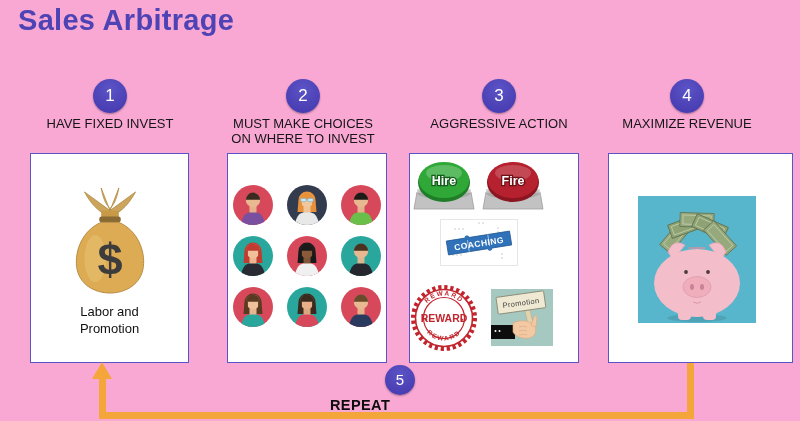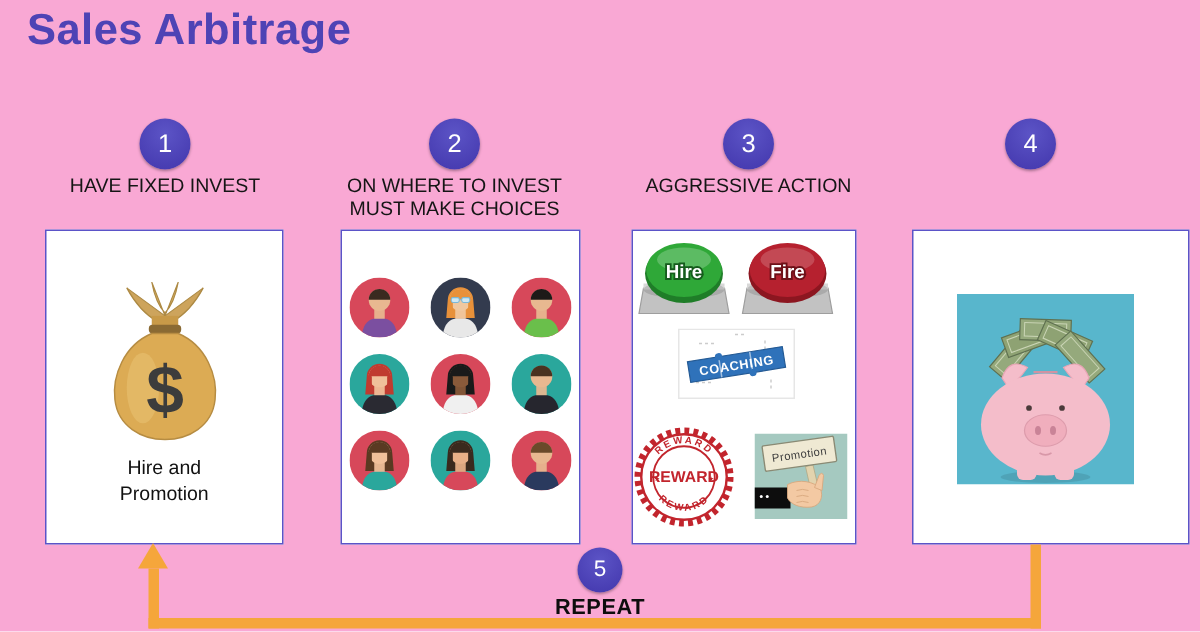--- a/index.html
+++ b/index.html
@@ -10,39 +10,39 @@
   .step-head{position:absolute;top:79px;width:180px;text-align:center;}
   .badge{width:34px;height:34px;margin:0 auto 3px;border-radius:50%;
          background:radial-gradient(circle at 50% 30%,#5c54c6,#4236ac);
          color:#fff;font-size:17px;line-height:34px;text-align:center;
          box-shadow:0 1px 2px rgba(0,0,0,.35);}
   .step-label{font-size:13px;line-height:15px;color:#151515;}
   .box{position:absolute;top:153px;height:210px;background:#fff;
        border:1.5px solid #5b54c8;box-sizing:border-box;}
   #box1{left:30px;width:159px;}
   #box2{left:227px;width:160px;}
-  #box3{left:421px;width:150px;}
+  #box3{left:409px;width:170px;}
   #box4{left:608px;width:185px;}
   .moneybag{position:absolute;left:50%;transform:translateX(-50%);top:34px;}
   .caption{position:absolute;top:149px;left:0;width:100%;text-align:center;
            font-size:13px;line-height:17px;color:#111;}
   .avatar-grid{position:absolute;left:5px;top:31px;display:grid;
                grid-template-columns:repeat(3,40px);column-gap:14px;row-gap:11px;}
   .avatar{width:40px;height:40px;}
   .avatar svg{display:block;width:40px;height:40px;}
   .pushbtn{position:absolute;top:5px;}
   #hireBtn{left:3px;} #fireBtn{left:71px;}
   .coaching{position:absolute;left:30px;top:65px;}
   .reward{position:absolute;left:0px;top:130px;}
   .promotion{position:absolute;left:81px;top:135px;}
   .piggy{position:absolute;left:29px;top:42px;}
   .badge5{position:absolute;left:385px;top:365px;width:30px;height:30px;border-radius:50%;
           background:radial-gradient(circle at 50% 30%,#5c54c6,#4236ac);color:#fff;
           font-size:15px;line-height:30px;text-align:center;box-shadow:0 1px 2px rgba(0,0,0,.35);}
-  .repeat-label{position:absolute;left:330px;top:397px;width:140px;text-align:center;
+  .repeat-label{position:absolute;left:330px;top:397px;width:140px;
                 font-size:14.5px;font-weight:700;letter-spacing:.4px;color:#0d0d0d;}
   .aseg{position:absolute;background:#f5a63b;}
   .seg-right{left:687px;top:363px;width:7px;height:56px;}
   .seg-bottom{left:99px;top:412px;width:595px;height:7px;}
   .seg-left{left:99px;top:379px;width:7px;height:40px;}
   .arrowhead{position:absolute;left:92px;top:362px;width:0;height:0;
              border-left:10.5px solid transparent;border-right:10.5px solid transparent;
              border-bottom:17px solid #f5a63b;}
   svg text{font-family:"Liberation Sans",sans-serif;}
 </style>
@@ -55,48 +55,51 @@
 
   <div class="step-head" style="left:20px;">
     <div class="badge">1</div>
     <div class="step-label">
       <div>HAVE FIXED INVEST</div>
     </div>
   </div>
   <div class="step-head" style="left:213px;">
     <div class="badge">2</div>
     <div class="step-label">
+      <div>MUST MAKE CHOICES</div>
       <div>ON WHERE TO INVEST</div>
-      <div>MUST MAKE CHOICES</div>
     </div>
   </div>
   <div class="step-head" style="left:409px;">
     <div class="badge">3</div>
     <div class="step-label">
       <div>AGGRESSIVE ACTION</div>
     </div>
   </div>
   <div class="step-head" style="left:597px;">
     <div class="badge">4</div>
+    <div class="step-label">
+      <div>MAXIMIZE REVENUE</div>
+    </div>
   </div>
 
   <div class="box" id="box1">
     <svg class="moneybag" width="84" height="106" viewBox="0 0 84 108">
       <path d="M42,23 L16,4 C23,17 30,23 37,27 Z" fill="#cda45c" stroke="#ad8a44" stroke-width="0.8"></path>
       <path d="M42,23 L33,0 C35,11 38,17 42,21 Z" fill="#d9b164" stroke="#ad8a44" stroke-width="0.8"></path>
       <path d="M42,23 L51,0 C49,11 46,17 42,21 Z" fill="#d9b164" stroke="#ad8a44" stroke-width="0.8"></path>
       <path d="M42,23 L68,4 C61,17 54,23 47,27 Z" fill="#cda45c" stroke="#ad8a44" stroke-width="0.8"></path>
       <rect x="33" y="23" width="18" height="11" fill="#c89a48"></rect>
       <rect x="31" y="29" width="22" height="6" rx="2.5" fill="#8a6a33"></rect>
       <path d="M33,35 C14,43 6,64 8,80 C10,98 26,107 42,107 C58,107 74,98 76,80 C78,64 70,43 51,35 Z" fill="#dcab54" stroke="#b68c42" stroke-width="1"></path>
       <ellipse cx="27" cy="72" rx="11" ry="24" fill="#ecc87a" opacity="0.45"></ellipse>
       <text x="42" y="89" text-anchor="middle" font-size="46" font-weight="bold" fill="#3c3c3c">$</text>
     </svg>
     <div class="caption">
-      <div>Hire and</div>
+      <div>Labor and</div>
       <div>Promotion</div>
     </div>
   </div>
 
   <div class="box" id="box2">
     <div class="avatar-grid" id="avatarGrid">
         <div class="avatar">
           <svg viewBox="0 0 40 40">
       <defs>
               <clipPath id="ac0">

